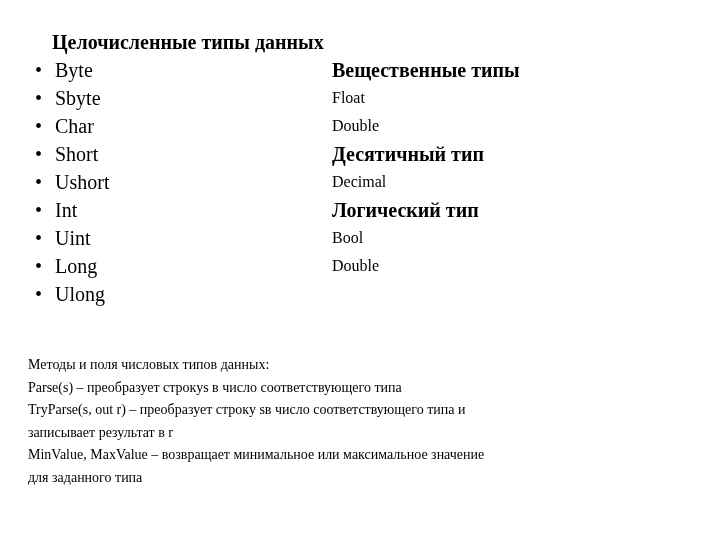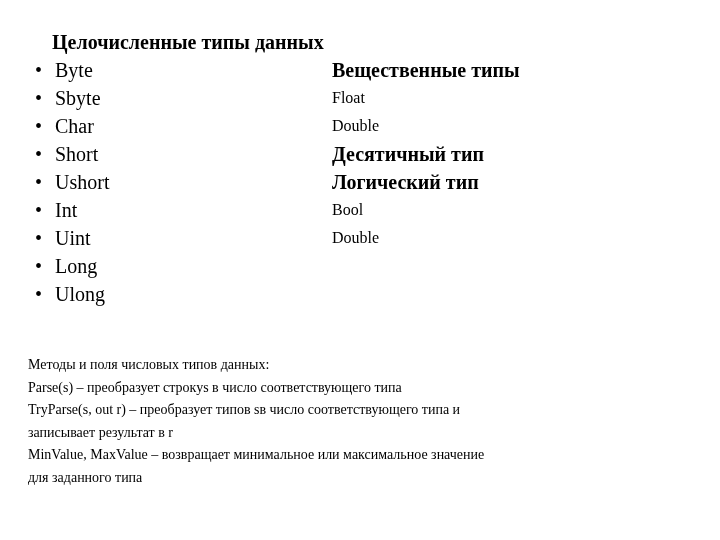--- a/index.html
+++ b/index.html
@@ -136,34 +136,35 @@
         <span>Ulong</span>
       </li>
     </ul>
   </div>
 
   <div class="right-col">
     <div class="grp-head">Вещественные типы</div>
     <div class="grp-item">Float</div>
     <div class="grp-item">Double</div>
     <div class="grp-head">Десятичный тип</div>
+    <div class="grp-item">Decimal</div>
     <div class="grp-head">Логический тип</div>
     <div class="grp-item">Bool</div>
     <div class="grp-item">Double</div>
   </div>
 
   <div class="notes">
     <div class="note-line">Методы и поля числовых типов данных:</div>
 
     <div class="note-line">
       <span class="ital">Parse(s)</span><span> – преобразует строку</span><span class="ital">s</span><span> в число соответствующего типа</span>
     </div>
 
     <div class="note-line">
-      <span class="ital">TryParse(s,</span><span> out r) – преобразует типов </span><span class="ital">s</span><span>в число соответствующего типа и</span>
+      <span class="ital">TryParse(s,</span><span> out r) – преобразует строку </span><span class="ital">s</span><span>в число соответствующего типа и</span>
     </div>
 
     <div class="note-line">записывает результат в r</div>
 
     <div class="note-line">
       <span class="ital">MinValue, MaxValue</span><span> – возвращает минимальное или максимальное значение</span>
     </div>
 
     <div class="note-line">для заданного типа</div>
   </div>

